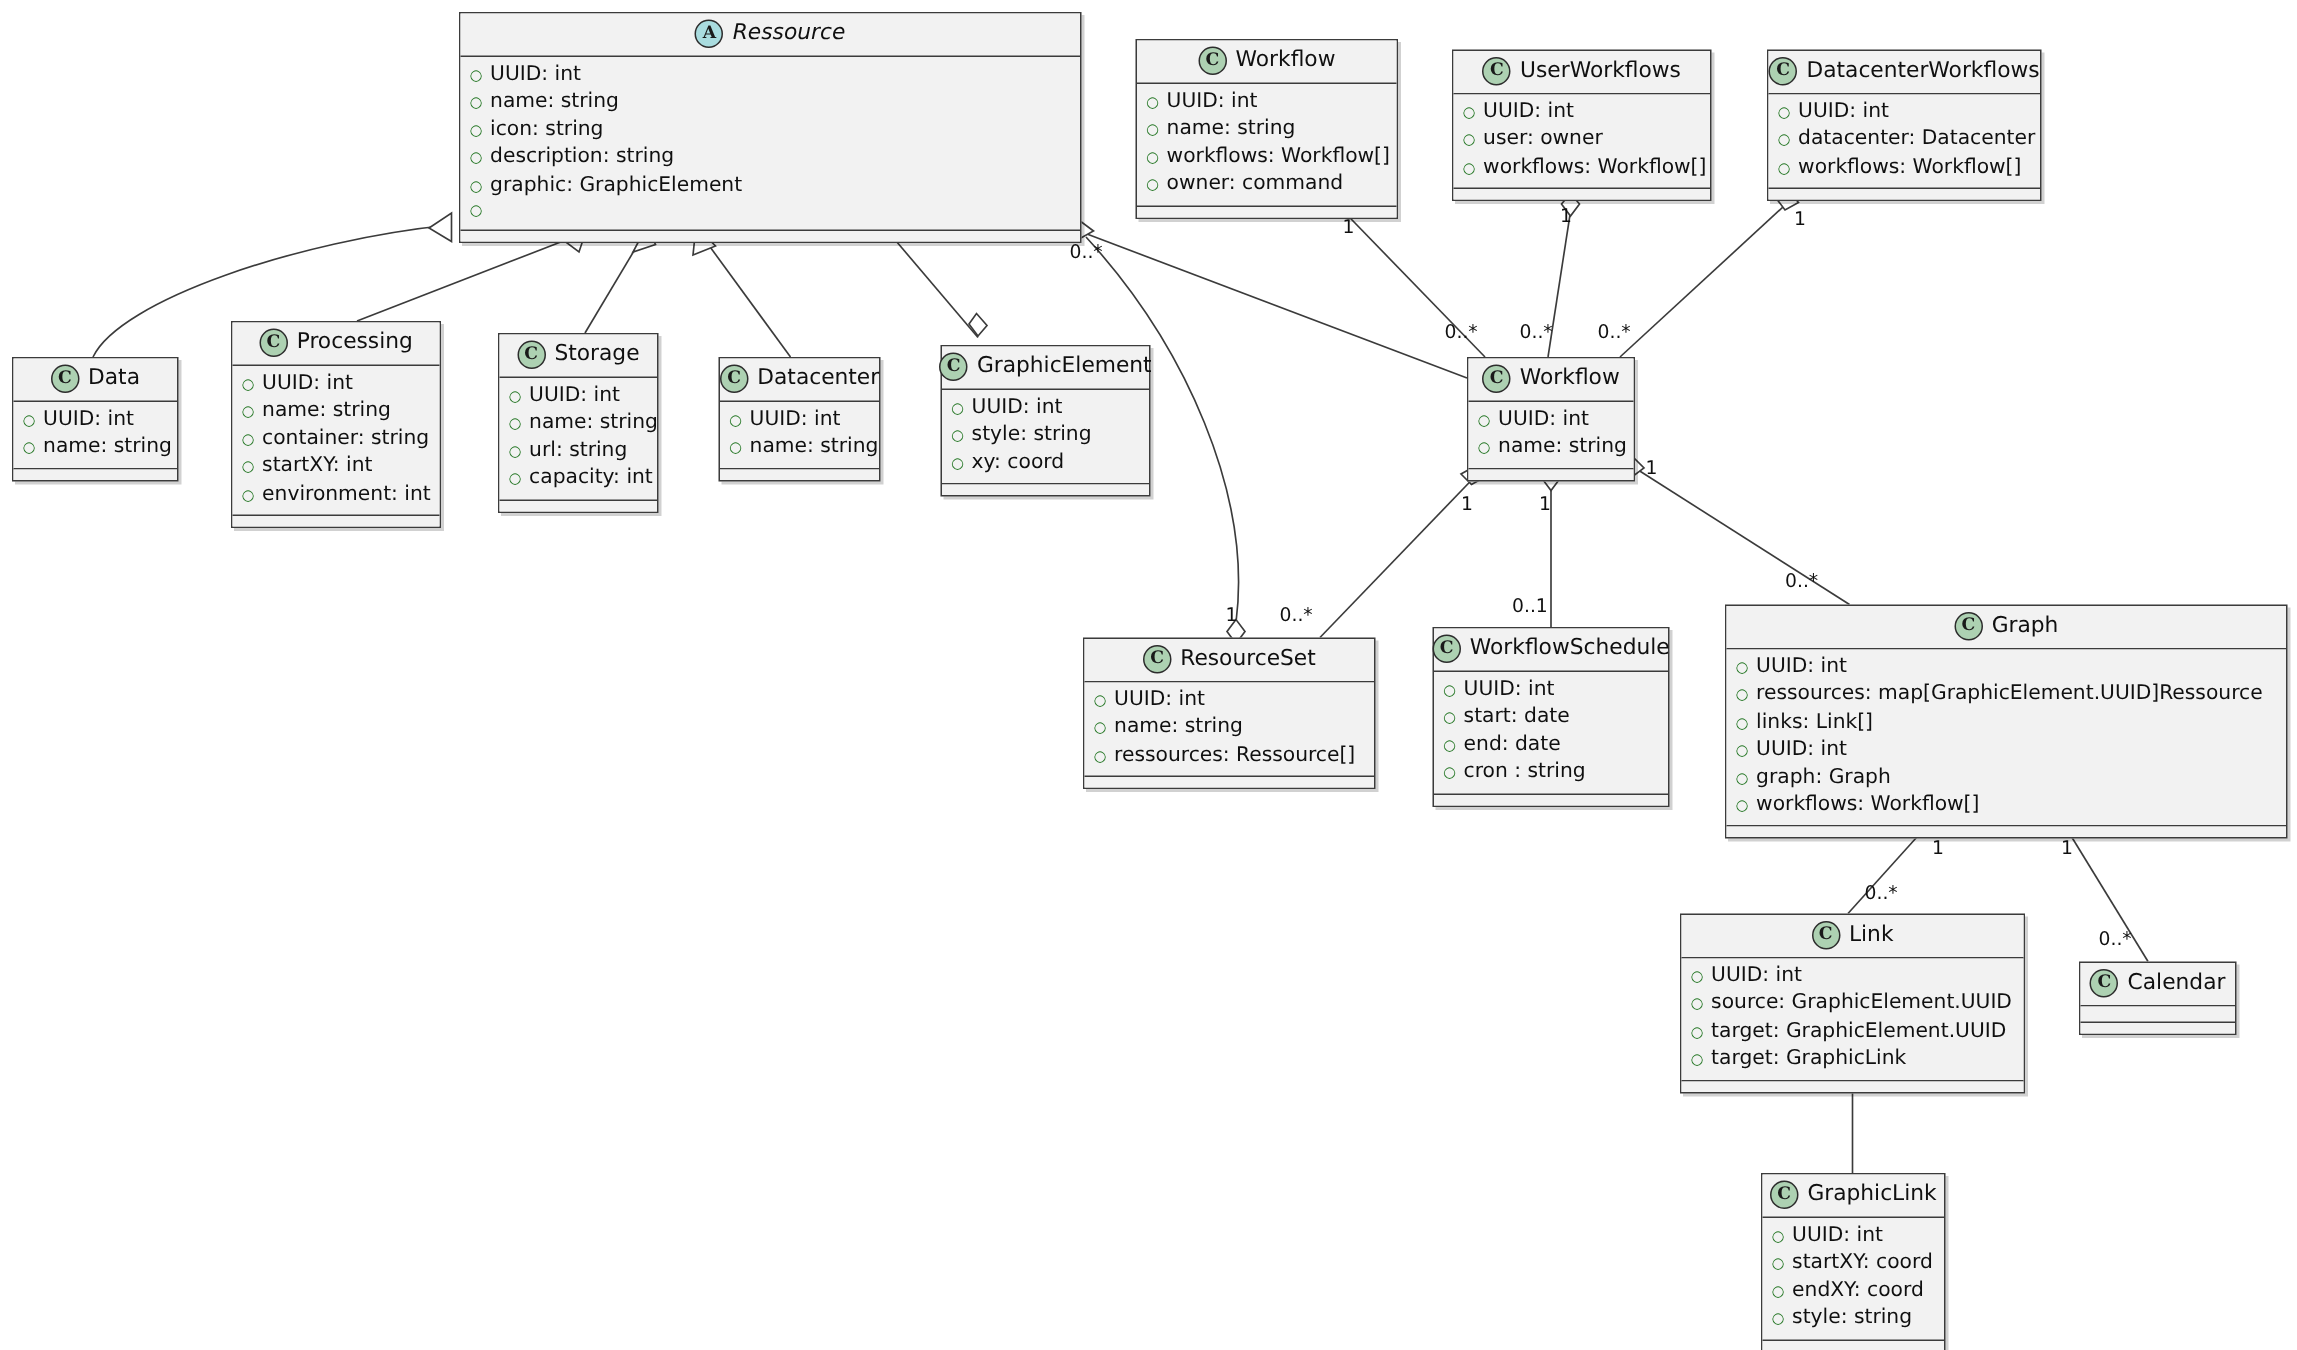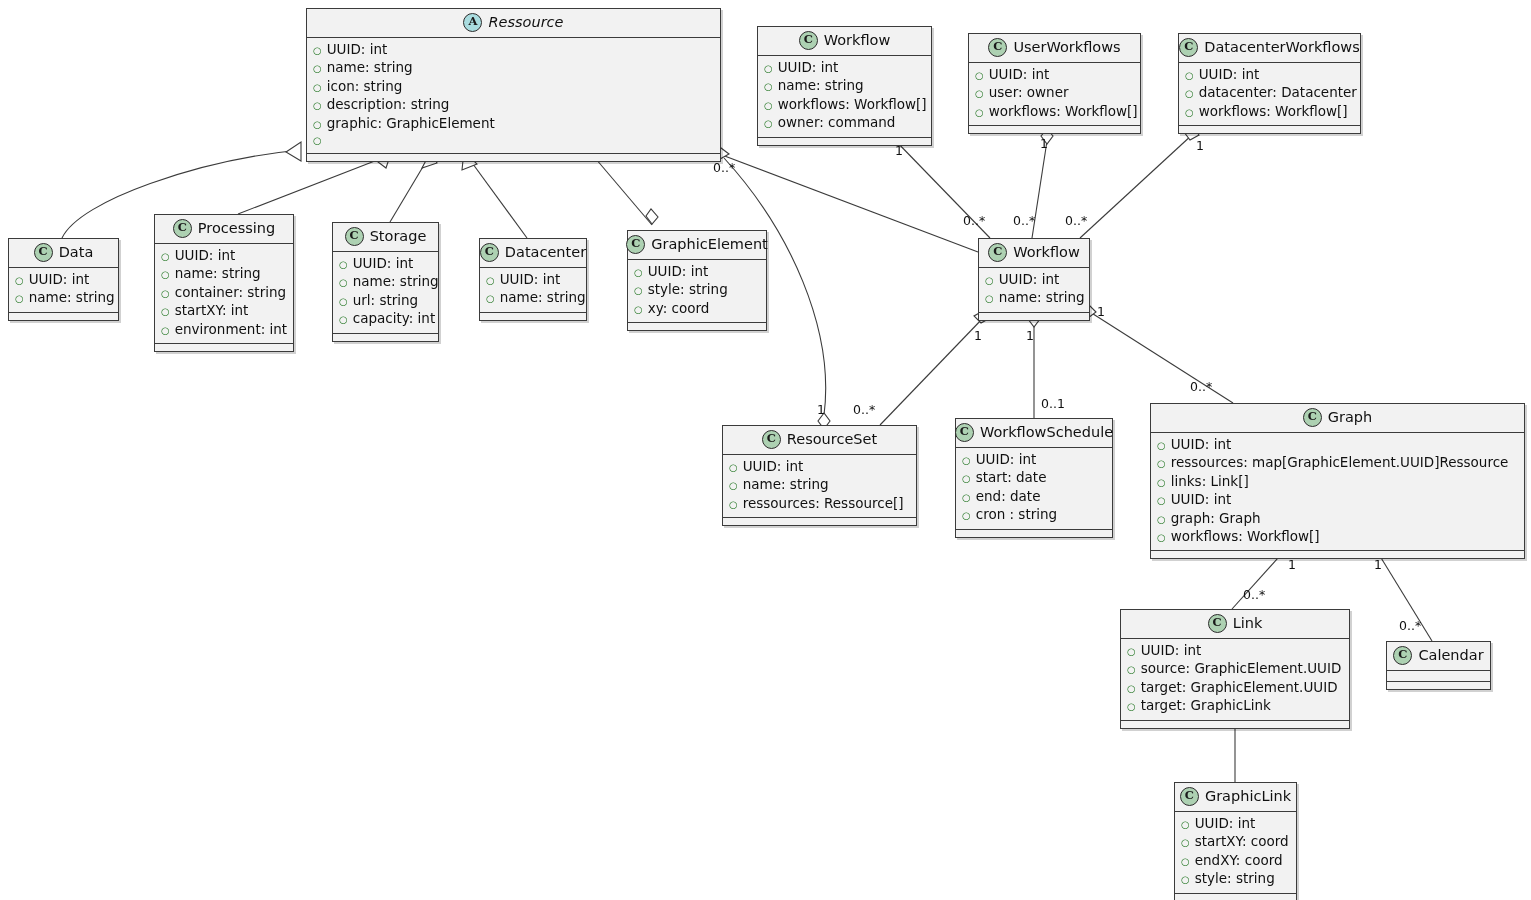--- a/index.html
+++ b/index.html
@@ -539,21 +539,21 @@
       <div class="edge-label" style="left: 1040px; top: 136px;">1</div>
       <div class="edge-label" style="left: 1196px; top: 138px;">1</div>
       <div class="edge-label" style="left: 963px; top: 213px;">0..*</div>
       <div class="edge-label" style="left: 1013px; top: 213px;">0..*</div>
       <div class="edge-label" style="left: 1065px; top: 213px;">0..*</div>
       <div class="edge-label" style="left: 974px; top: 328px;">1</div>
       <div class="edge-label" style="left: 1026px; top: 328px;">1</div>
       <div class="edge-label" style="left: 1097px; top: 304px;">1</div>
       <div class="edge-label" style="left: 817px; top: 402px;">1</div>
       <div class="edge-label" style="left: 853px; top: 402px;">0..*</div>
-      <div class="edge-label" style="left: 1041px; top: 396px;">0..1</div>
+      <div class="edge-label" style="left: 1008px; top: 396px;">0..1</div>
       <div class="edge-label" style="left: 1190px; top: 379px;">0..*</div>
       <div class="edge-label" style="left: 1288px; top: 557px;">1</div>
       <div class="edge-label" style="left: 1243px; top: 587px;">0..*</div>
       <div class="edge-label" style="left: 1374px; top: 557px;">1</div>
       <div class="edge-label" style="left: 1399px; top: 618px;">0..*</div>
     </div>
 
 </div>
 
 </body></html>

